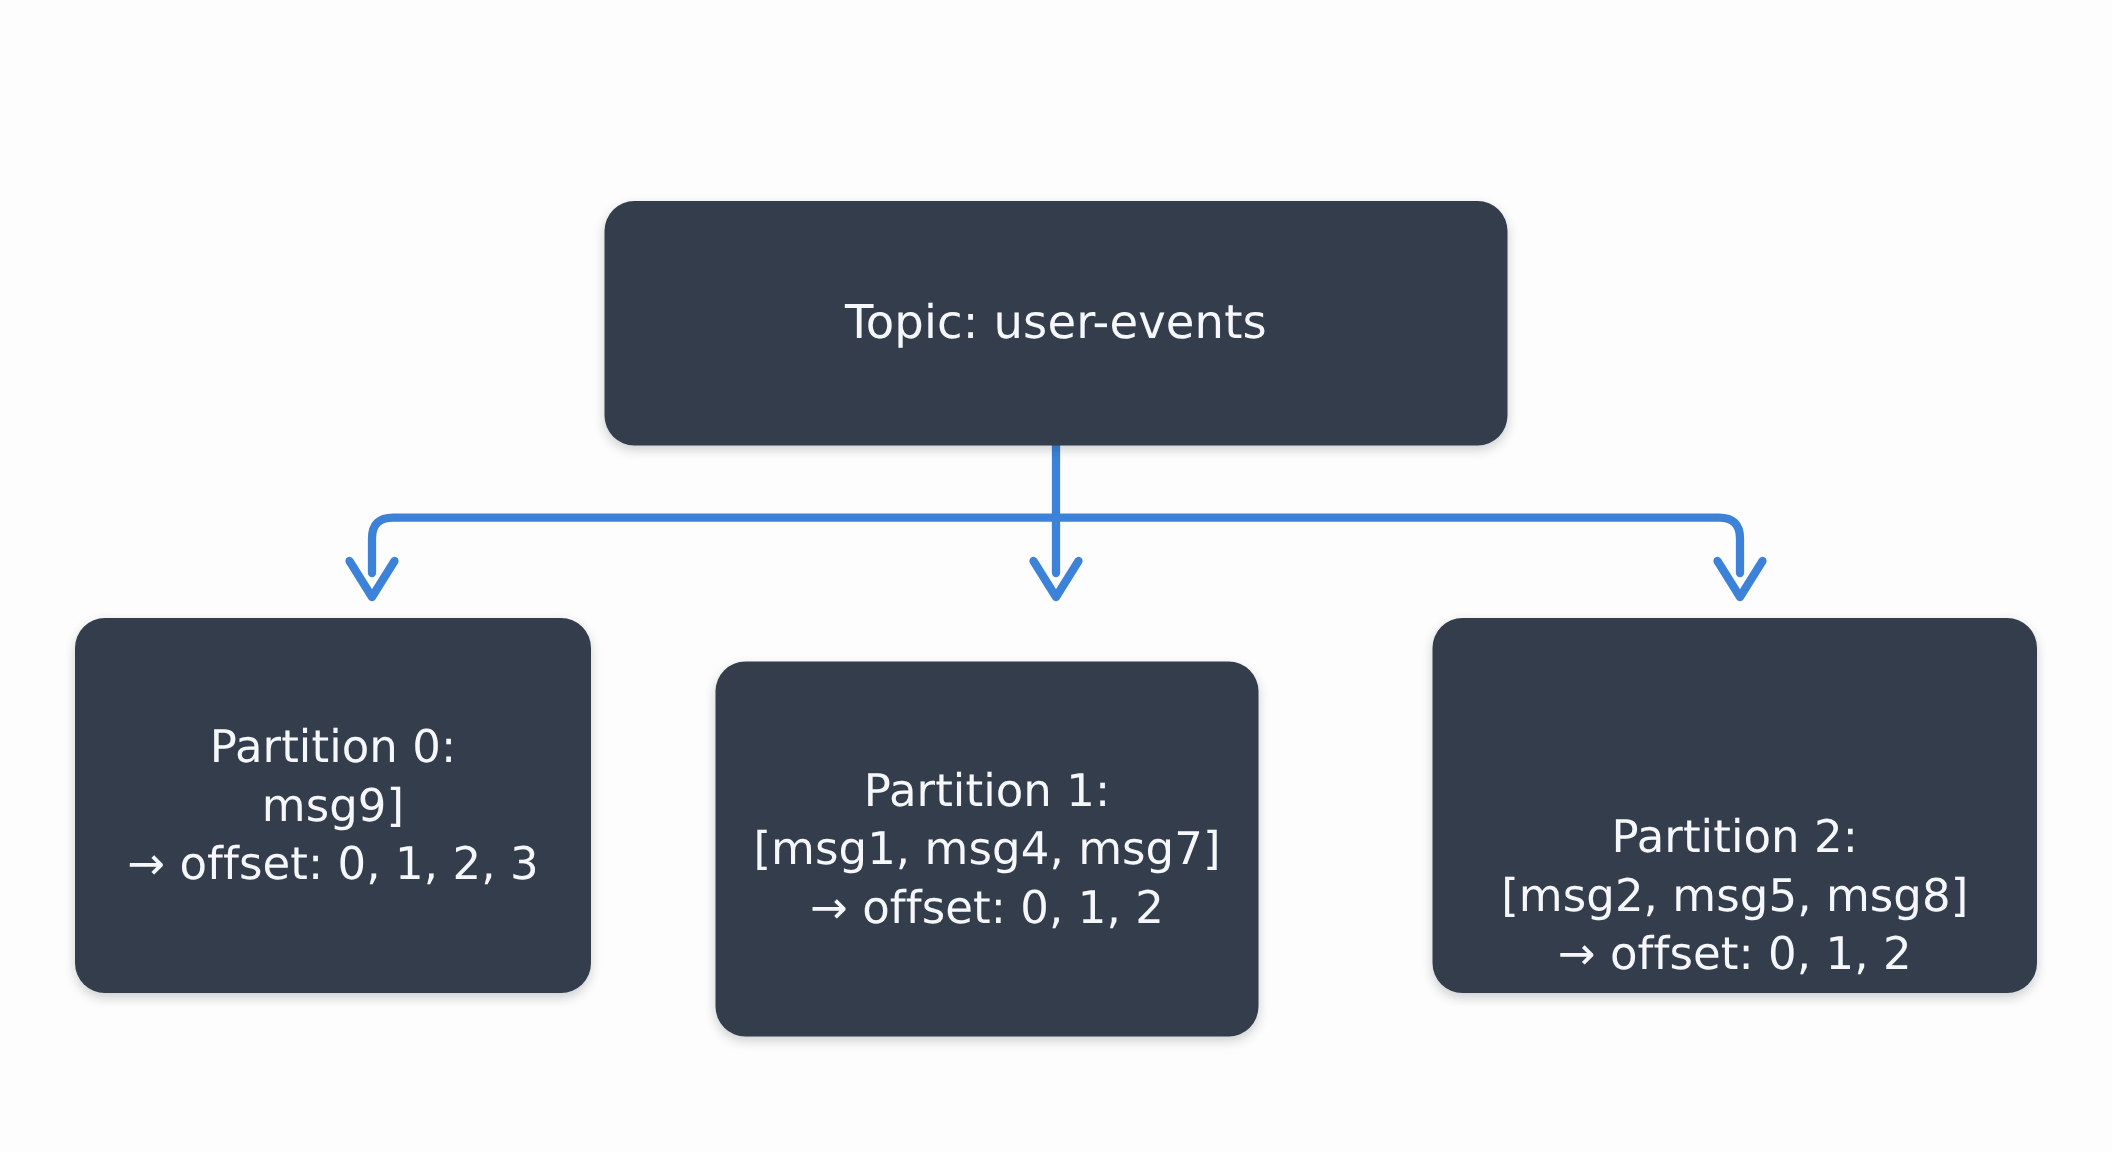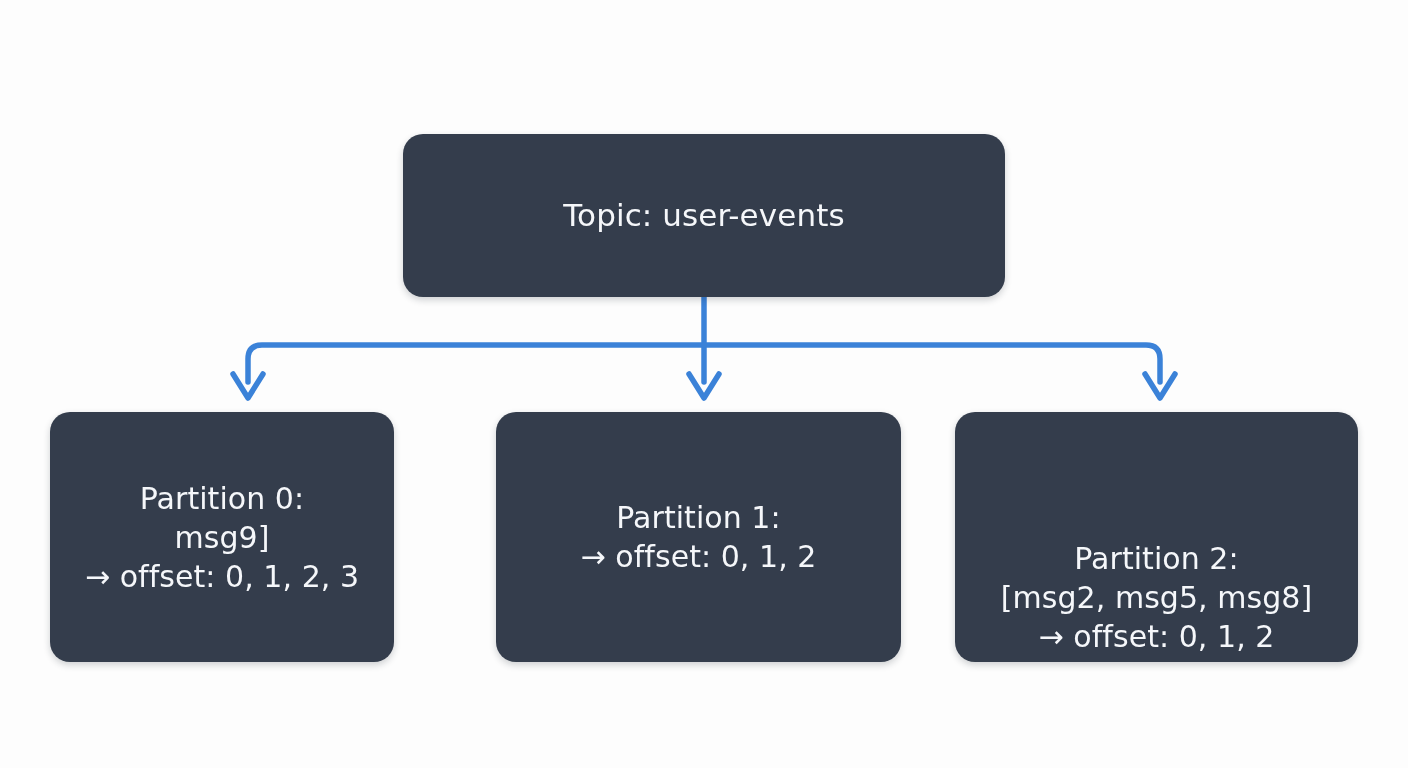--- a/index.html
+++ b/index.html
@@ -47,21 +47,21 @@
   }
 
   
   .partition {
     top: 412px;
     height: 250px;
     font-size: 30px;
     letter-spacing: 0.05px;
   }
   #partition-node-0 { left: 50px;  width: 344px; }
-  #partition-node-1 { left: 496px; width: 405px; }
+  #partition-node-1 { left: 477px; width: 362px; margin-top: 29px; }
   #partition-node-2 { left: 955px; width: 403px; justify-content: flex-end; }
 
   #connector-svg {
     position: absolute;
     left: 0;
     top: 0;
     width: 1408px;
     height: 768px;
     pointer-events: none;
   }
@@ -91,20 +91,21 @@
   </div>
 
   <div id="partition-node-0" class="node partition">
     <span class="line">Partition 0:</span>
     <span class="line">msg9]</span>
     <span class="line">→ offset: 0, 1, 2, 3</span>
   </div>
 
   <div id="partition-node-1" class="node partition">
     <span class="line">Partition 1:</span>
+    <span class="line">[msg1, msg4, msg7]</span>
     <span class="line">→ offset: 0, 1, 2</span>
   </div>
 
   <div id="partition-node-2" class="node partition">
     <span class="line">Partition 2:</span>
     <span class="line">[msg2, msg5, msg8]</span>
     <span class="line">→ offset: 0, 1, 2</span>
   </div>
 
 </div>

